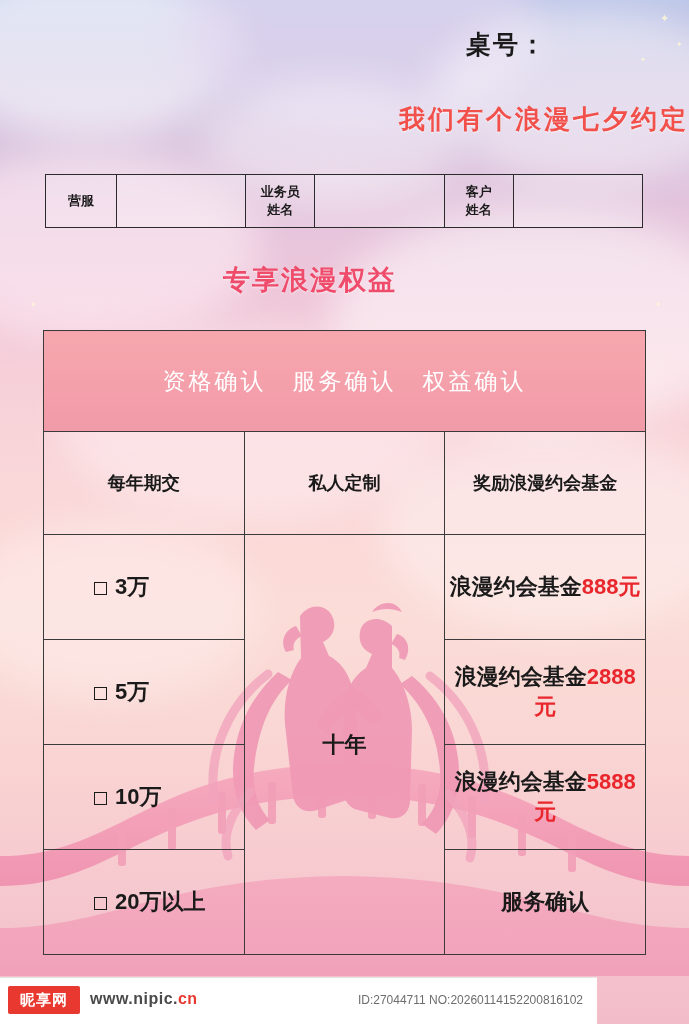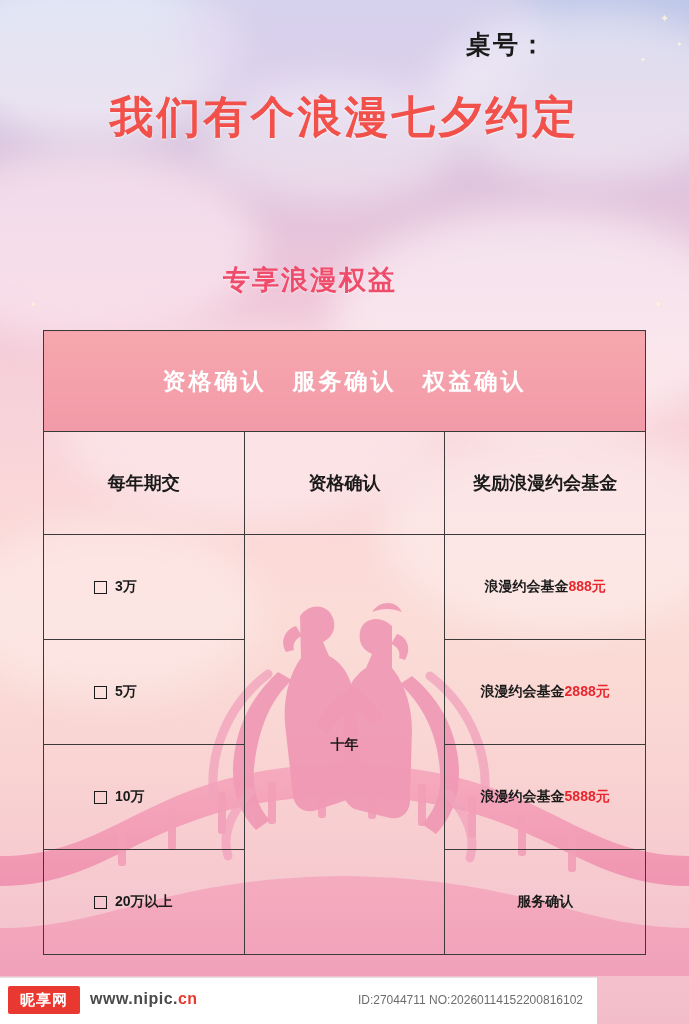--- a/index.html
+++ b/index.html
@@ -74,24 +74,24 @@
     left: 466px;
     top: 28px;
     font-size: 25px;
     font-weight: bold;
     color: #1a1a1a;
     letter-spacing: 2px;
   }
   .main-title {
     position: absolute;
     left: 0;
-    top: 88px;
+    top: 102px;
     width: 689px;
-    text-align: center;
-    font-size: 44px;
+    text-align: right;
+    font-size: 26px;
     font-weight: bold;
     color: #f1504b;
     letter-spacing: 3px;
     text-shadow: 0 1px 2px rgba(255,255,255,.7);
   }
   
   #info-table {
     position: absolute;
     left: 45px;
     top: 174px;
@@ -137,33 +137,33 @@
   #benefit-table td {
     border: 1px solid #3a3a3a;
     text-align: center;
     vertical-align: middle;
   }
   #benefit-table .head-cell {
     height: 98px;
     background: linear-gradient(180deg, #f6a7ae 0%, #f29aa8 100%);
     color: #ffffff;
     font-size: 23px;
-    font-weight: bold;
+    font-weight: normal;
     letter-spacing: 3px;
     margin-top: 12px;
   }
   #benefit-table .sub-head td {
     height: 100px;
     font-size: 18px;
     font-weight: bold;
     color: #1a1a1a;
   }
   #benefit-table .row td {
     height: 102px;
-    font-size: 14px;
+    font-size: 22px;
     font-weight: bold;
     color: #1a1a1a;
   }
   .cell-left {
     text-align: left !important;
     padding-left: 50px;
   }
   .chk {
     display: inline-block;
     width: 11px;
@@ -299,31 +299,43 @@
       <path d="M430,120 C472,152 490,202 484,246"></path>
       <path d="M250,236 C230,258 222,280 228,300"></path>
       <path d="M448,238 C468,260 476,282 470,302"></path>
     </g>
   </svg>
 
   <div class="table-no">桌号：</div>
 
   <div class="main-title">我们有个浪漫七夕约定</div>
 
+  <table id="info-table">
+    <tbody>
+        <tr>
+      <td class="lbl">营服</td>
+      <td class="blank"></td>
+      <td class="lbl2">业务员<br>姓名</td>
+      <td class="blank"></td>
+      <td class="lbl2">客户<br>姓名</td>
+      <td class="blank"></td>
+    </tr>
+  </tbody>
+    </table>
 
   <div class="sub-title">专享浪漫权益</div>
 
   <table id="benefit-table">
     <tbody>
         <tr>
       <td class="head-cell" colspan="3">资格确认　服务确认　权益确认</td>
     </tr>
     <tr class="sub-head">
       <td class="col1">每年期交</td>
-      <td class="col2">资格确认</td>
+      <td class="col2">私人定制</td>
       <td class="col3">奖励浪漫约会基金</td>
     </tr>
     <tr class="row">
       <td class="cell-left">
         <span class="chk"></span><span>3万</span>
       </td>
       <td class="years-cell" rowspan="4">十年</td>
       <td>
         <span>浪漫约会基金</span><span class="amount">888元</span>
       </td>

